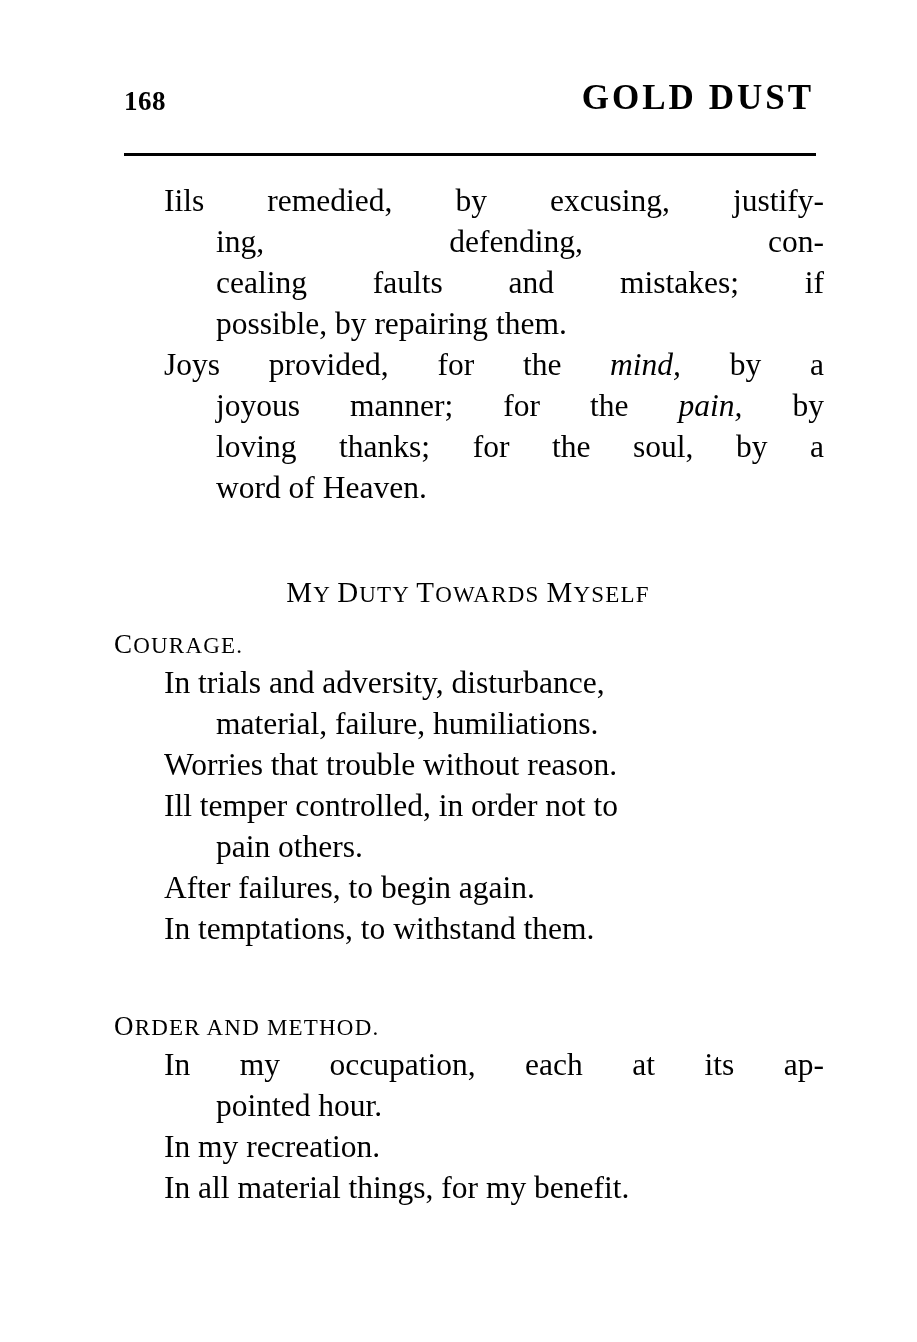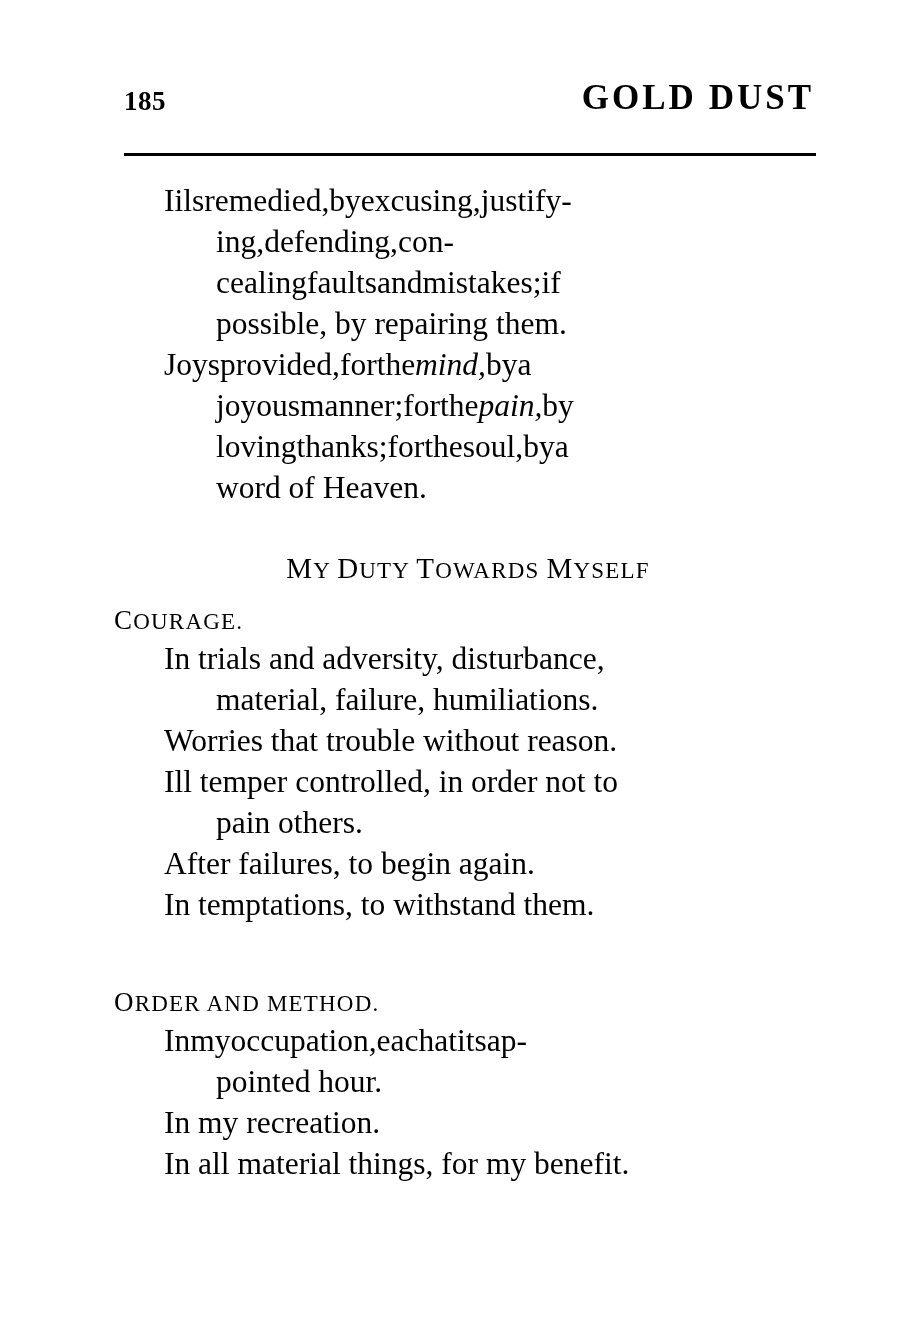--- a/index.html
+++ b/index.html
@@ -74,32 +74,32 @@
   }
   .line {
     display: block;
     white-space: nowrap;
   }
   .line.ind {
     padding-left: 52px;
   }
   .line.just {
     display: flex;
-    justify-content: flex-start;
+    justify-content: space-between;
   }
   .line.just.ind {
     padding-left: 52px;
   }
   em {
   }
   .section-title {
     text-align: center;
     font-size: 29px;
     letter-spacing: 1px;
-    margin-top: 44px;
+    margin-top: 68px;
     margin-bottom: 6px;
     font-variant: small-caps;
   }
   .sc {
     font-size: 23px;
     letter-spacing: 1.2px;
   }
   .sc .cap {
     font-size: 29px;
   }
@@ -119,21 +119,21 @@
   .block {
     margin-bottom: 0;
   }
 </style>
 </head>
 <body>
 
 <div class="page">
 
   <div class="header">
-    <div class="page-number">185</div>
+    <div class="page-number">168</div>
     <div class="book-title">GOLD DUST</div>
   </div>
 
   <div class="rule"></div>
 
   <div class="content">
 
     <div class="para block">
       <span class="line just">
         <span>Iils</span>

